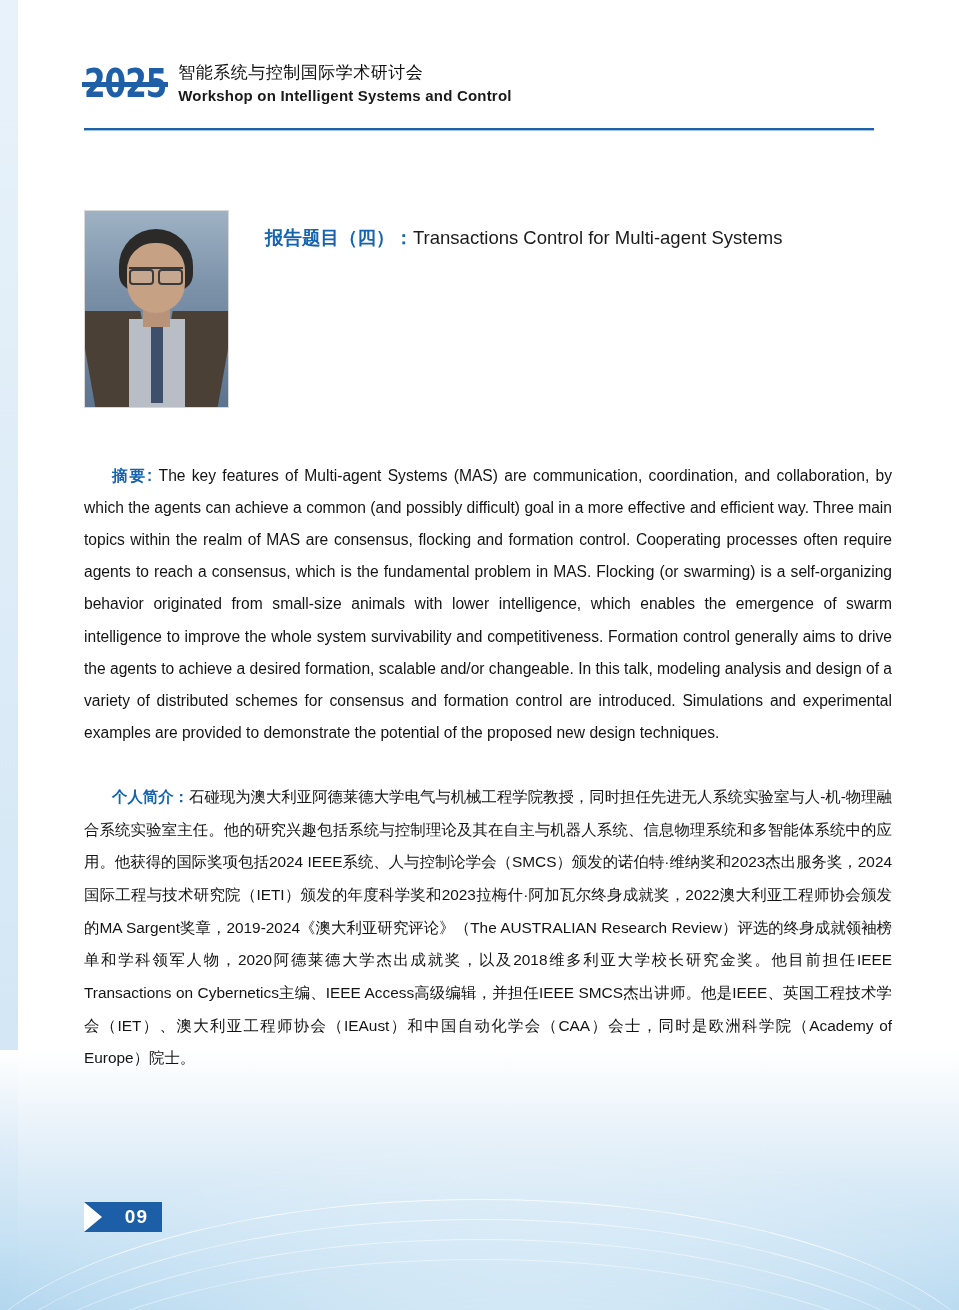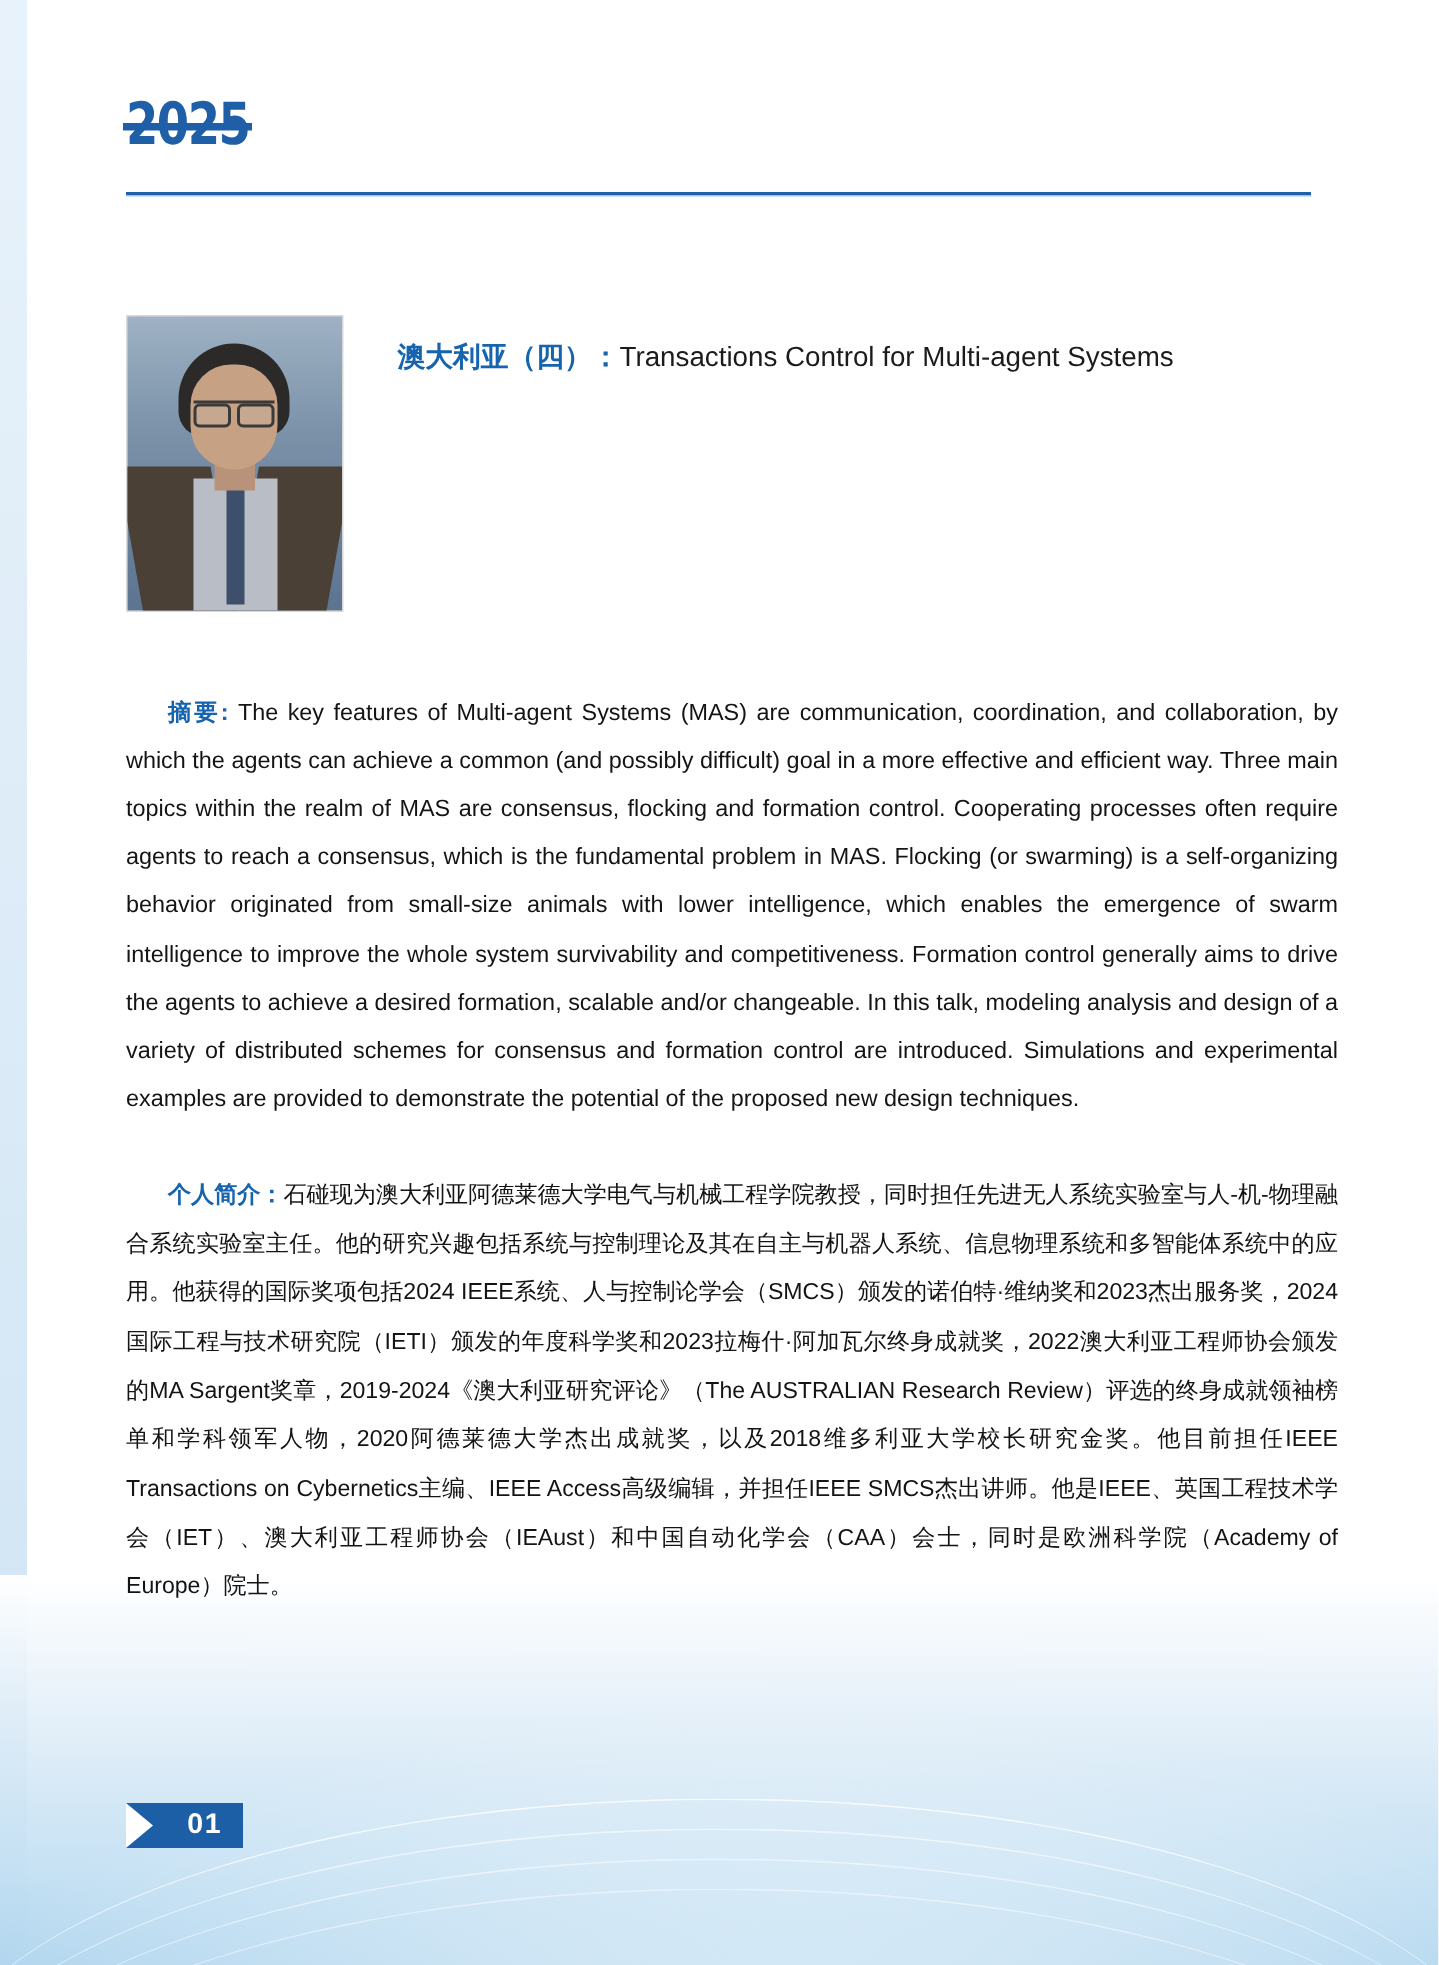--- a/index.html
+++ b/index.html
@@ -314,20 +314,24 @@
     <div class="wave-line l2"></div>
     <div class="wave-line l3"></div>
     <div class="wave-line l4"></div>
   </div>
 
   <div class="header">
     <div class="header-inner">
       <div class="year-logo">
         <span>2025</span>
         <span class="strike"></span>
+      </div>
+      <div class="header-titles">
+        <div class="title-cn">智能系统与控制国际学术研讨会</div>
+        <div class="title-en">Workshop on Intelligent Systems and Control</div>
       </div>
     </div>
   </div>
   <div class="header-rule"></div>
 
   <div class="content">
 
     <div class="speaker-block">
       <div class="portrait">
         <div class="bgwall"></div>
@@ -336,34 +340,34 @@
         <div class="shirt"></div>
         <div class="tie"></div>
         <div class="neck"></div>
         <div class="hair"></div>
         <div class="face"></div>
         <div class="glasses"></div>
       </div>
 
       <div class="speaker-text">
         <div class="line-title">
-          <span class="label-blue">澳大利亚（四）：</span><span>Transactions Control for Multi-agent Systems</span>
+          <span class="label-blue">报告题目（四）：</span><span>Transactions Control for Multi-agent Systems</span>
         </div>
       </div>
     </div>
 
     <div class="abstract">
       <span class="label-blue">摘要:</span><span> The key features of Multi-agent Systems (MAS) are communication, coordination, and collaboration, by which the agents can achieve a common (and possibly difficult) goal in a more effective and efficient way. Three main topics within the realm of MAS are consensus, flocking and formation control. Cooperating processes often require agents to reach a consensus, which is the fundamental problem in MAS. Flocking (or swarming) is a self-organizing behavior originated from small-size animals with lower intelligence, which enables the emergence of swarm intelligence to improve the whole system survivability and competitiveness. Formation control generally aims to drive the agents to achieve a desired formation, scalable and/or changeable. In this talk, modeling analysis and design of a variety of distributed schemes for consensus and formation control are introduced. Simulations and experimental examples are provided to demonstrate the potential of the proposed new design techniques.</span>
     </div>
 
     <div class="bio">
       <span class="label-blue">个人简介：</span><span>石碰现为澳大利亚阿德莱德大学电气与机械工程学院教授，同时担任先进无人系统实验室与人-机-物理融合系统实验室主任。他的研究兴趣包括系统与控制理论及其在自主与机器人系统、信息物理系统和多智能体系统中的应用。他获得的国际奖项包括2024  IEEE系统、人与控制论学会（SMCS）颁发的诺伯特·维纳奖和2023杰出服务奖，2024国际工程与技术研究院（IETI）颁发的年度科学奖和2023拉梅什·阿加瓦尔终身成就奖，2022澳大利亚工程师协会颁发的MA  Sargent奖章，2019-2024《澳大利亚研究评论》（The  AUSTRALIAN  Research  Review）评选的终身成就领袖榜单和学科领军人物，2020阿德莱德大学杰出成就奖，以及2018维多利亚大学校长研究金奖。他目前担任IEEE Transactions on Cybernetics主编、IEEE Access高级编辑，并担任IEEE  SMCS杰出讲师。他是IEEE、英国工程技术学会（IET）、澳大利亚工程师协会（IEAust）和中国自动化学会（CAA）会士，同时是欧洲科学院（Academy of Europe）院士。</span>
     </div>
 
   </div>
 
   <div class="footer">
     <div class="footer-tab">
-      <span class="page-num">01</span>
+      <span class="page-num">09</span>
     </div>
   </div>
 
 </div>
 
 </body></html>

